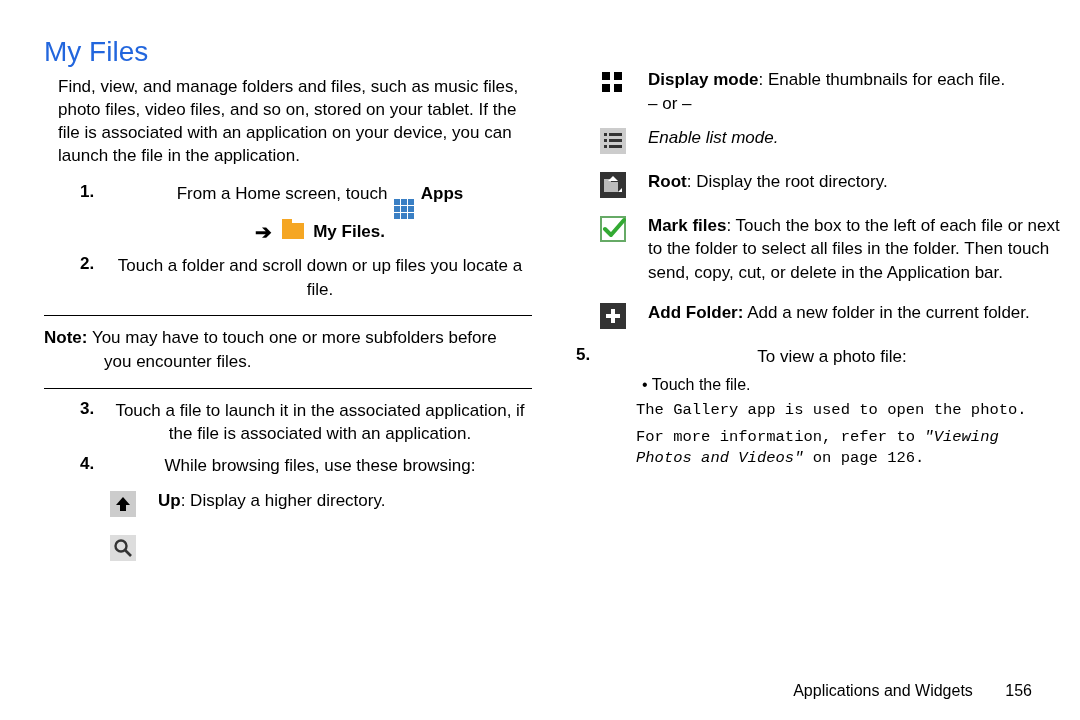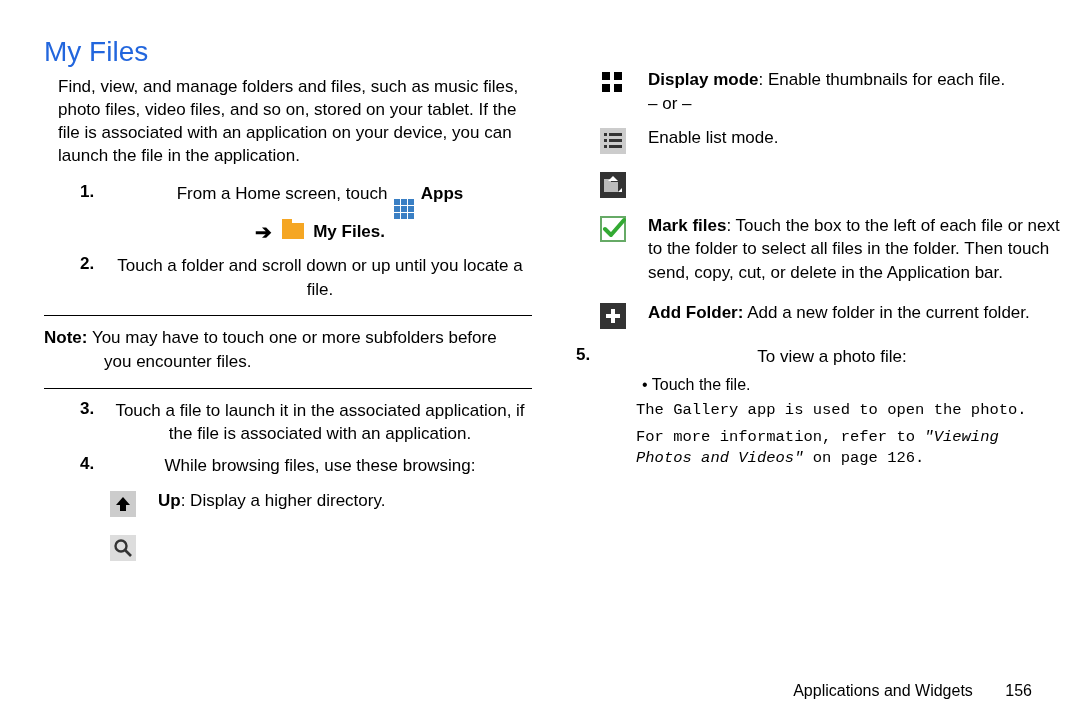--- a/index.html
+++ b/index.html
@@ -184,21 +184,21 @@
             <span class="bold">Apps</span>
             <br>
             <span class="arrow">➔</span>
             <span class="folder-icon"></span>
             <span class="bold">My Files</span><span class="bold">.</span>
           </div>
         </div>
 
         <div class="step">
           <div class="num">2.</div>
-          <div class="body">Touch a folder and scroll down or up until you locate a file.</div>
+          <div class="body">Touch a folder and scroll down or up files you locate a file.</div>
         </div>
       </div>
 
       <hr class="rule">
       <div class="note-block">
         <span class="bold">Note:</span>
         <span> You may have to touch one or more subfolders before</span>
         <div class="note-indent">you encounter files.</div>
       </div>
       <hr class="rule">
@@ -247,21 +247,21 @@
             <rect x="2" y="14" width="8" height="8" fill="#000"></rect>
             <rect x="14" y="14" width="8" height="8" fill="#000"></rect>
           </svg>
         </div>
         <div class="desc">
           <span class="bold">Display mode</span><span>: Enable thumbnails for each file.</span>
           <div>– or –</div>
         </div>
       </div>
 
-      <div class="control-item colR" style="margin-top:-6px;">
+      <div class="control-item colR" style="margin-top:-6px;font-style:italic;">
         <div class="ico">
           <svg class="boxicon" viewBox="0 0 26 26">
             <rect x="0" y="0" width="26" height="26" fill="#ccc"></rect>
             <rect x="4" y="5" width="3" height="3" fill="#333"></rect>
             <rect x="9" y="5" width="13" height="3" fill="#333"></rect>
             <rect x="4" y="11" width="3" height="3" fill="#333"></rect>
             <rect x="9" y="11" width="13" height="3" fill="#333"></rect>
             <rect x="4" y="17" width="3" height="3" fill="#333"></rect>
             <rect x="9" y="17" width="13" height="3" fill="#333"></rect>
           </svg>
@@ -272,20 +272,23 @@
       <div class="control-item colR">
         <div class="ico">
           <svg class="boxicon" viewBox="0 0 26 26">
             <rect x="0" y="0" width="26" height="26" fill="#333"></rect>
             <rect x="4" y="10" width="14" height="10" fill="#bbb"></rect>
             <rect x="4" y="7" width="7" height="4" fill="#bbb"></rect>
             <polygon points="13,4 8,9 18,9" fill="#fff"></polygon>
             <polygon points="18,20 22,20 22,16" fill="#fff"></polygon>
           </svg>
         </div>
+        <div class="desc">
+          <span class="bold">Root</span><span>: Display the root directory.</span>
+        </div>
       </div>
 
       <div class="control-item colR">
         <div class="ico">
           <svg class="boxicon" viewBox="0 0 26 26">
             <rect x="1" y="1" width="24" height="24" fill="none" stroke="#6a6" stroke-width="2"></rect>
             <path d="M5 13 L11 19 L24 4" fill="none" stroke="#3a3" stroke-width="4" stroke-linecap="round" stroke-linejoin="round"></path>
           </svg>
         </div>
         <div class="desc">

